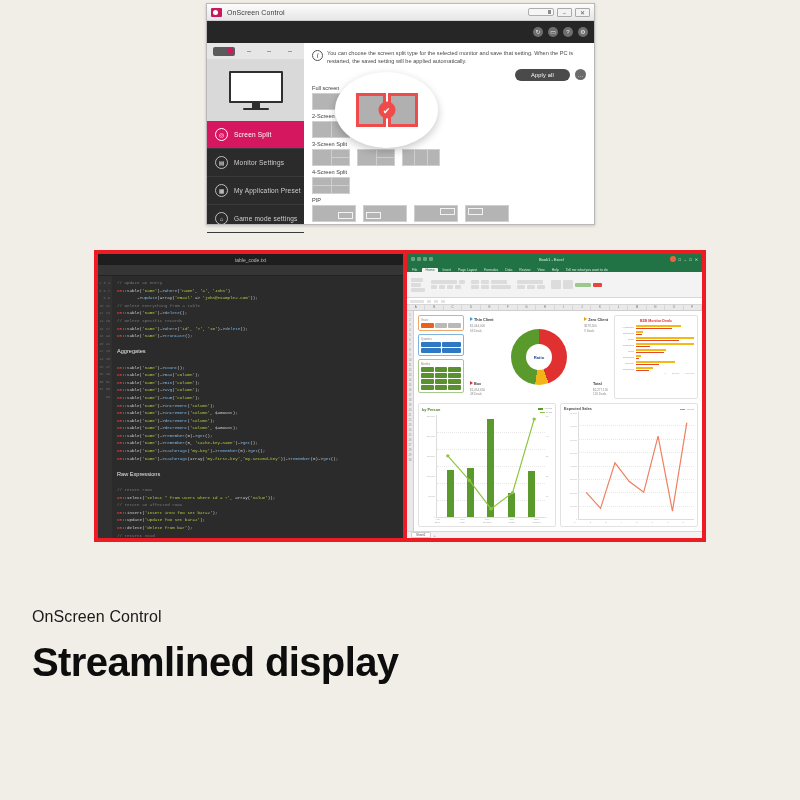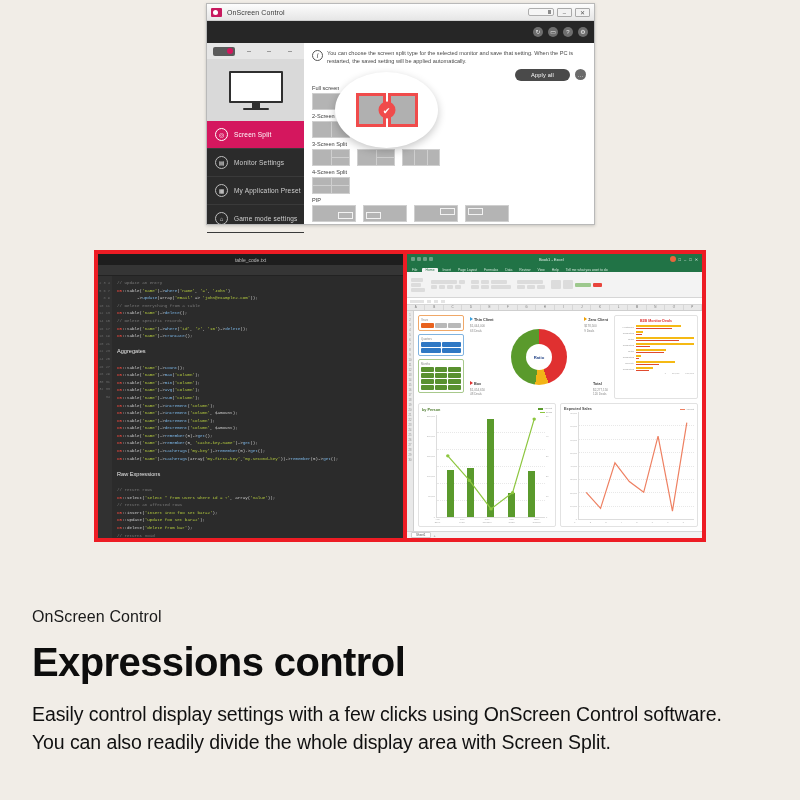--- a/index.html
+++ b/index.html
@@ -935,17 +935,16 @@
           <span class="xl-sheettab">Sheet1</span>
           <span class="xl-plus">+</span>
         </div>
       </div>
 
     </div>
   </div>
 
   <div class="copy">
     <div class="eyebrow">OnScreen Control</div>
-    <div class="headline">Expressions control</div>
-    <div class="body-copy">Easily control display settings with a few clicks using OnScreen Control software. You can also readily divide the whole display area with Screen Split.</div>
+    <div class="headline">Streamlined display</div>
   </div>
 
 </div>
 
 </body></html>

